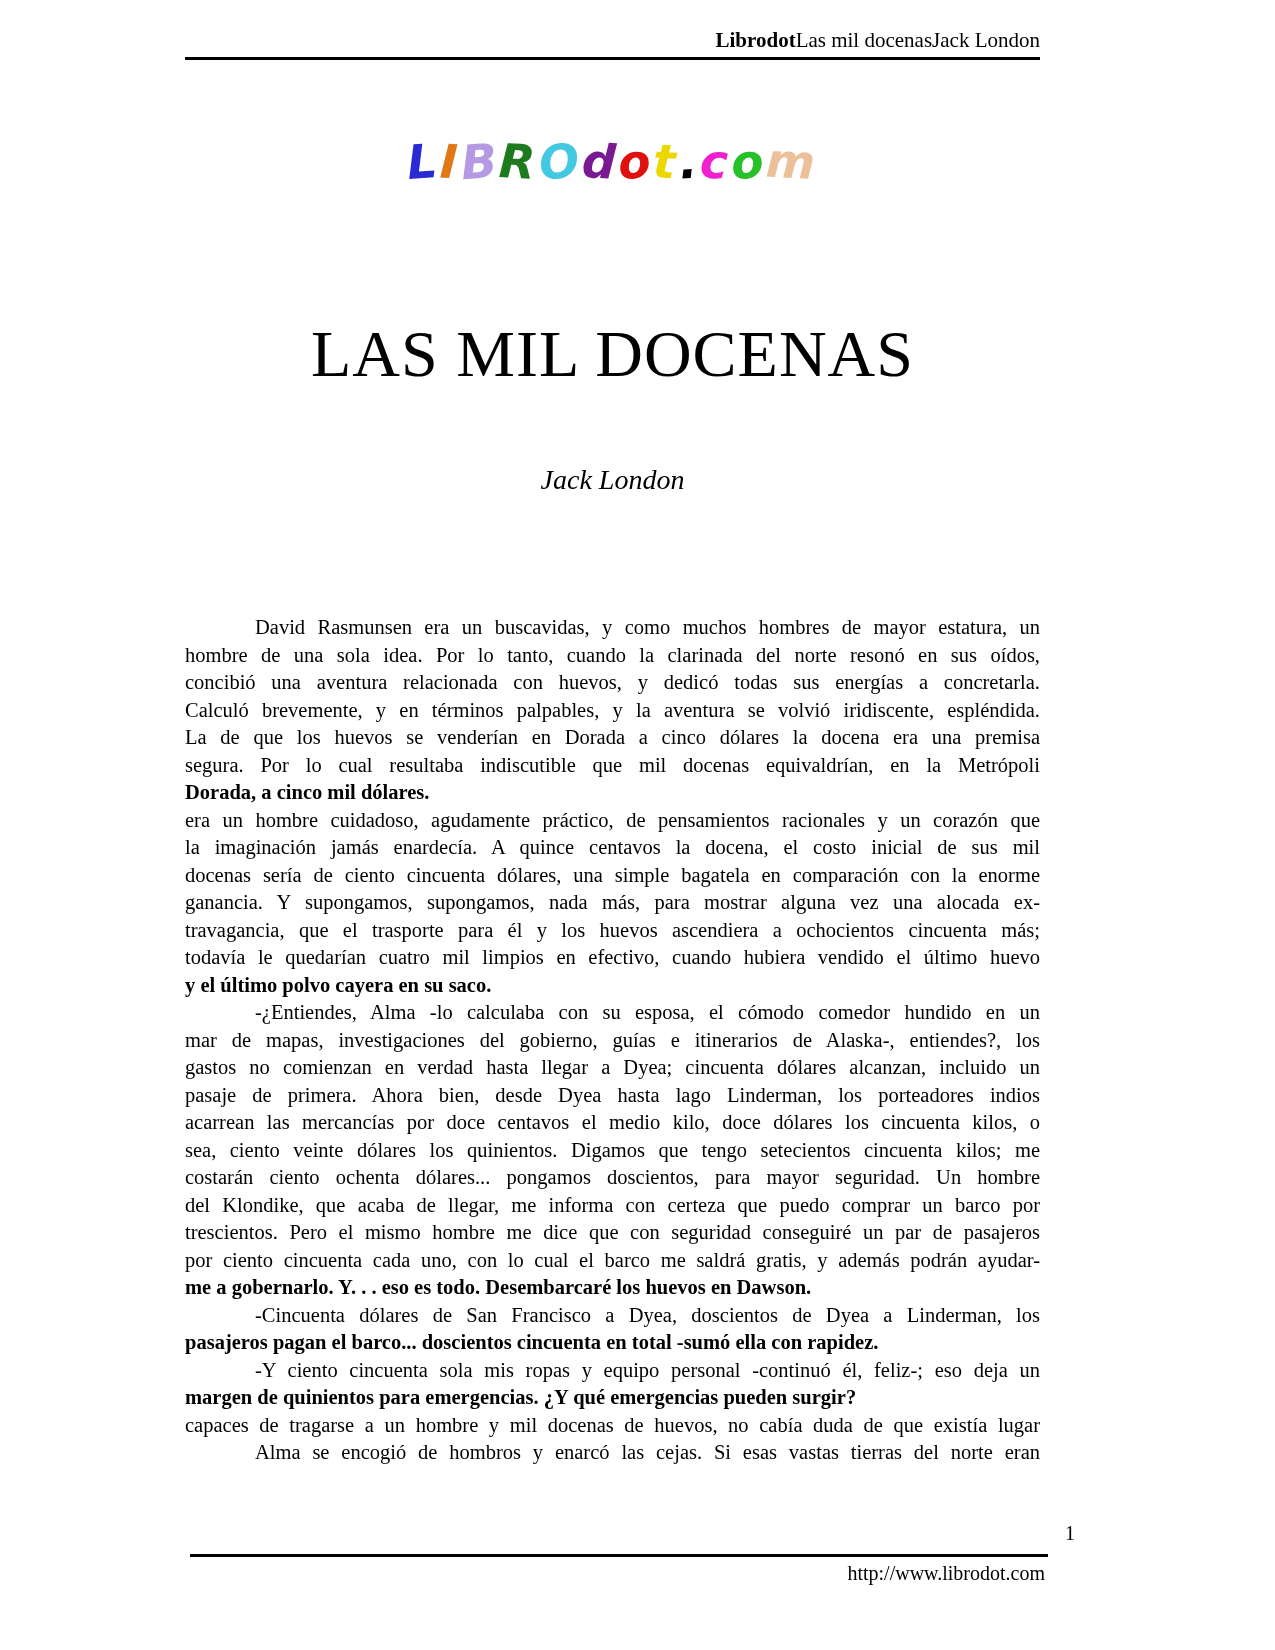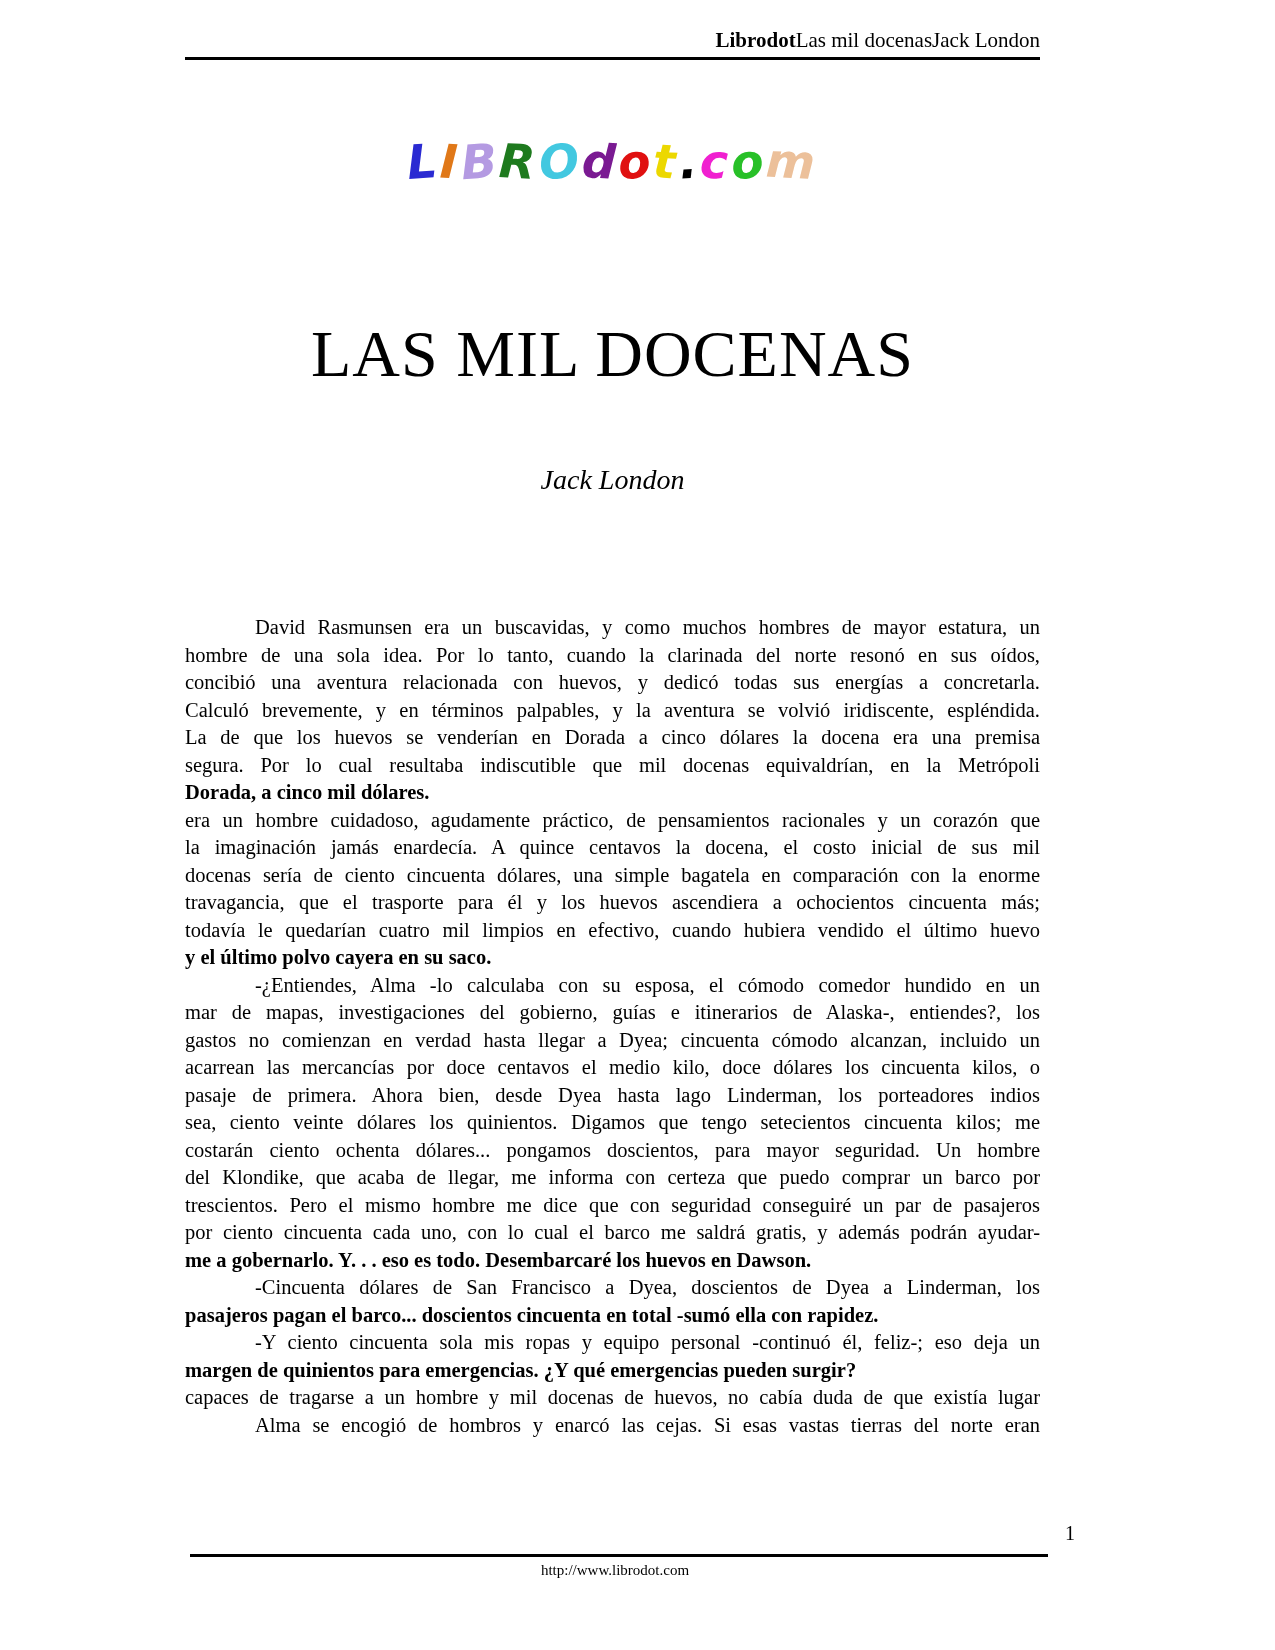--- a/index.html
+++ b/index.html
@@ -60,21 +60,21 @@
   .pagenum {
     position:absolute; top:1522px; left:185px; width:890px;
     text-align:right; font-size:20px;
   }
   .ftr-rule {
     position:absolute; top:1554px; left:190px; width:858px; height:3px;
     background:#000;
   }
   .ftr-url {
     position:absolute; top:1562px; left:185px; width:860px;
-    text-align:center; font-size:15px;
+    text-align:right; font-size:20px;
   }
 </style>
 </head>
 <body>
 
 <div class="page">
 
   <div class="hdr">
     <span class="l">Librodot</span>
     <span class="c">Las mil docenas</span>
@@ -92,28 +92,29 @@
       <div class="bl indent">David Rasmunsen era un buscavidas, y como muchos hombres de mayor estatura, un</div>
       <div class="bl">hombre de una sola idea. Por lo tanto, cuando la clarinada del norte resonó en sus oídos,</div>
       <div class="bl">concibió una aventura relacionada con huevos, y dedicó todas sus energías a concretarla.</div>
       <div class="bl">Calculó brevemente, y en términos palpables, y la aventura se volvió iridiscente, espléndida.</div>
       <div class="bl">La de que los huevos se venderían en Dorada a cinco dólares la docena era una premisa</div>
       <div class="bl">segura. Por lo cual resultaba indiscutible que mil docenas equivaldrían, en la Metrópoli</div>
       <div class="bl last">Dorada, a cinco mil dólares.</div>
       <div class="bl">era un hombre cuidadoso, agudamente práctico, de pensamientos racionales y un corazón que</div>
       <div class="bl">la imaginación jamás enardecía. A quince centavos la docena, el costo inicial de sus mil</div>
       <div class="bl">docenas sería de ciento cincuenta dólares, una simple bagatela en comparación con la enorme</div>
+      <div class="bl">ganancia. Y supongamos, supongamos, nada más, para mostrar alguna vez una alocada ex-</div>
       <div class="bl">travagancia, que el trasporte para él y los huevos ascendiera a ochocientos cincuenta más;</div>
       <div class="bl">todavía le quedarían cuatro mil limpios en efectivo, cuando hubiera vendido el último huevo</div>
       <div class="bl last">y el último polvo cayera en su saco.</div>
       <div class="bl indent">-¿Entiendes, Alma -lo calculaba con su esposa, el cómodo comedor hundido en un</div>
       <div class="bl">mar de mapas, investigaciones del gobierno, guías e itinerarios de Alaska-, entiendes?, los</div>
-      <div class="bl">gastos no comienzan en verdad hasta llegar a Dyea; cincuenta cómodo alcanzan, incluido un</div>
+      <div class="bl">gastos no comienzan en verdad hasta llegar a Dyea; cincuenta dólares alcanzan, incluido un</div>
+      <div class="bl">pasaje de primera. Ahora bien, desde Dyea hasta lago Linderman, los porteadores indios</div>
       <div class="bl">acarrean las mercancías por doce centavos el medio kilo, doce dólares los cincuenta kilos, o</div>
-      <div class="bl">pasaje de primera. Ahora bien, desde Dyea hasta lago Linderman, los porteadores indios</div>
       <div class="bl">sea, ciento veinte dólares los quinientos. Digamos que tengo setecientos cincuenta kilos; me</div>
       <div class="bl">costarán ciento ochenta dólares... pongamos doscientos, para mayor seguridad. Un hombre</div>
       <div class="bl">del Klondike, que acaba de llegar, me informa con certeza que puedo comprar un barco por</div>
       <div class="bl">trescientos. Pero el mismo hombre me dice que con seguridad conseguiré un par de pasajeros</div>
       <div class="bl">por ciento cincuenta cada uno, con lo cual el barco me saldrá gratis, y además podrán ayudar-</div>
       <div class="bl last">me a gobernarlo. Y. . . eso es todo. Desembarcaré los huevos en Dawson.</div>
       <div class="bl indent">-Cincuenta dólares de San Francisco a Dyea, doscientos de Dyea a Linderman, los</div>
       <div class="bl last">pasajeros pagan el barco... doscientos cincuenta en total -sumó ella con rapidez.</div>
       <div class="bl indent">-Y ciento cincuenta sola mis ropas y equipo personal -continuó él, feliz-; eso deja un</div>
       <div class="bl last">margen de quinientos para emergencias. ¿Y qué emergencias pueden surgir?</div>

